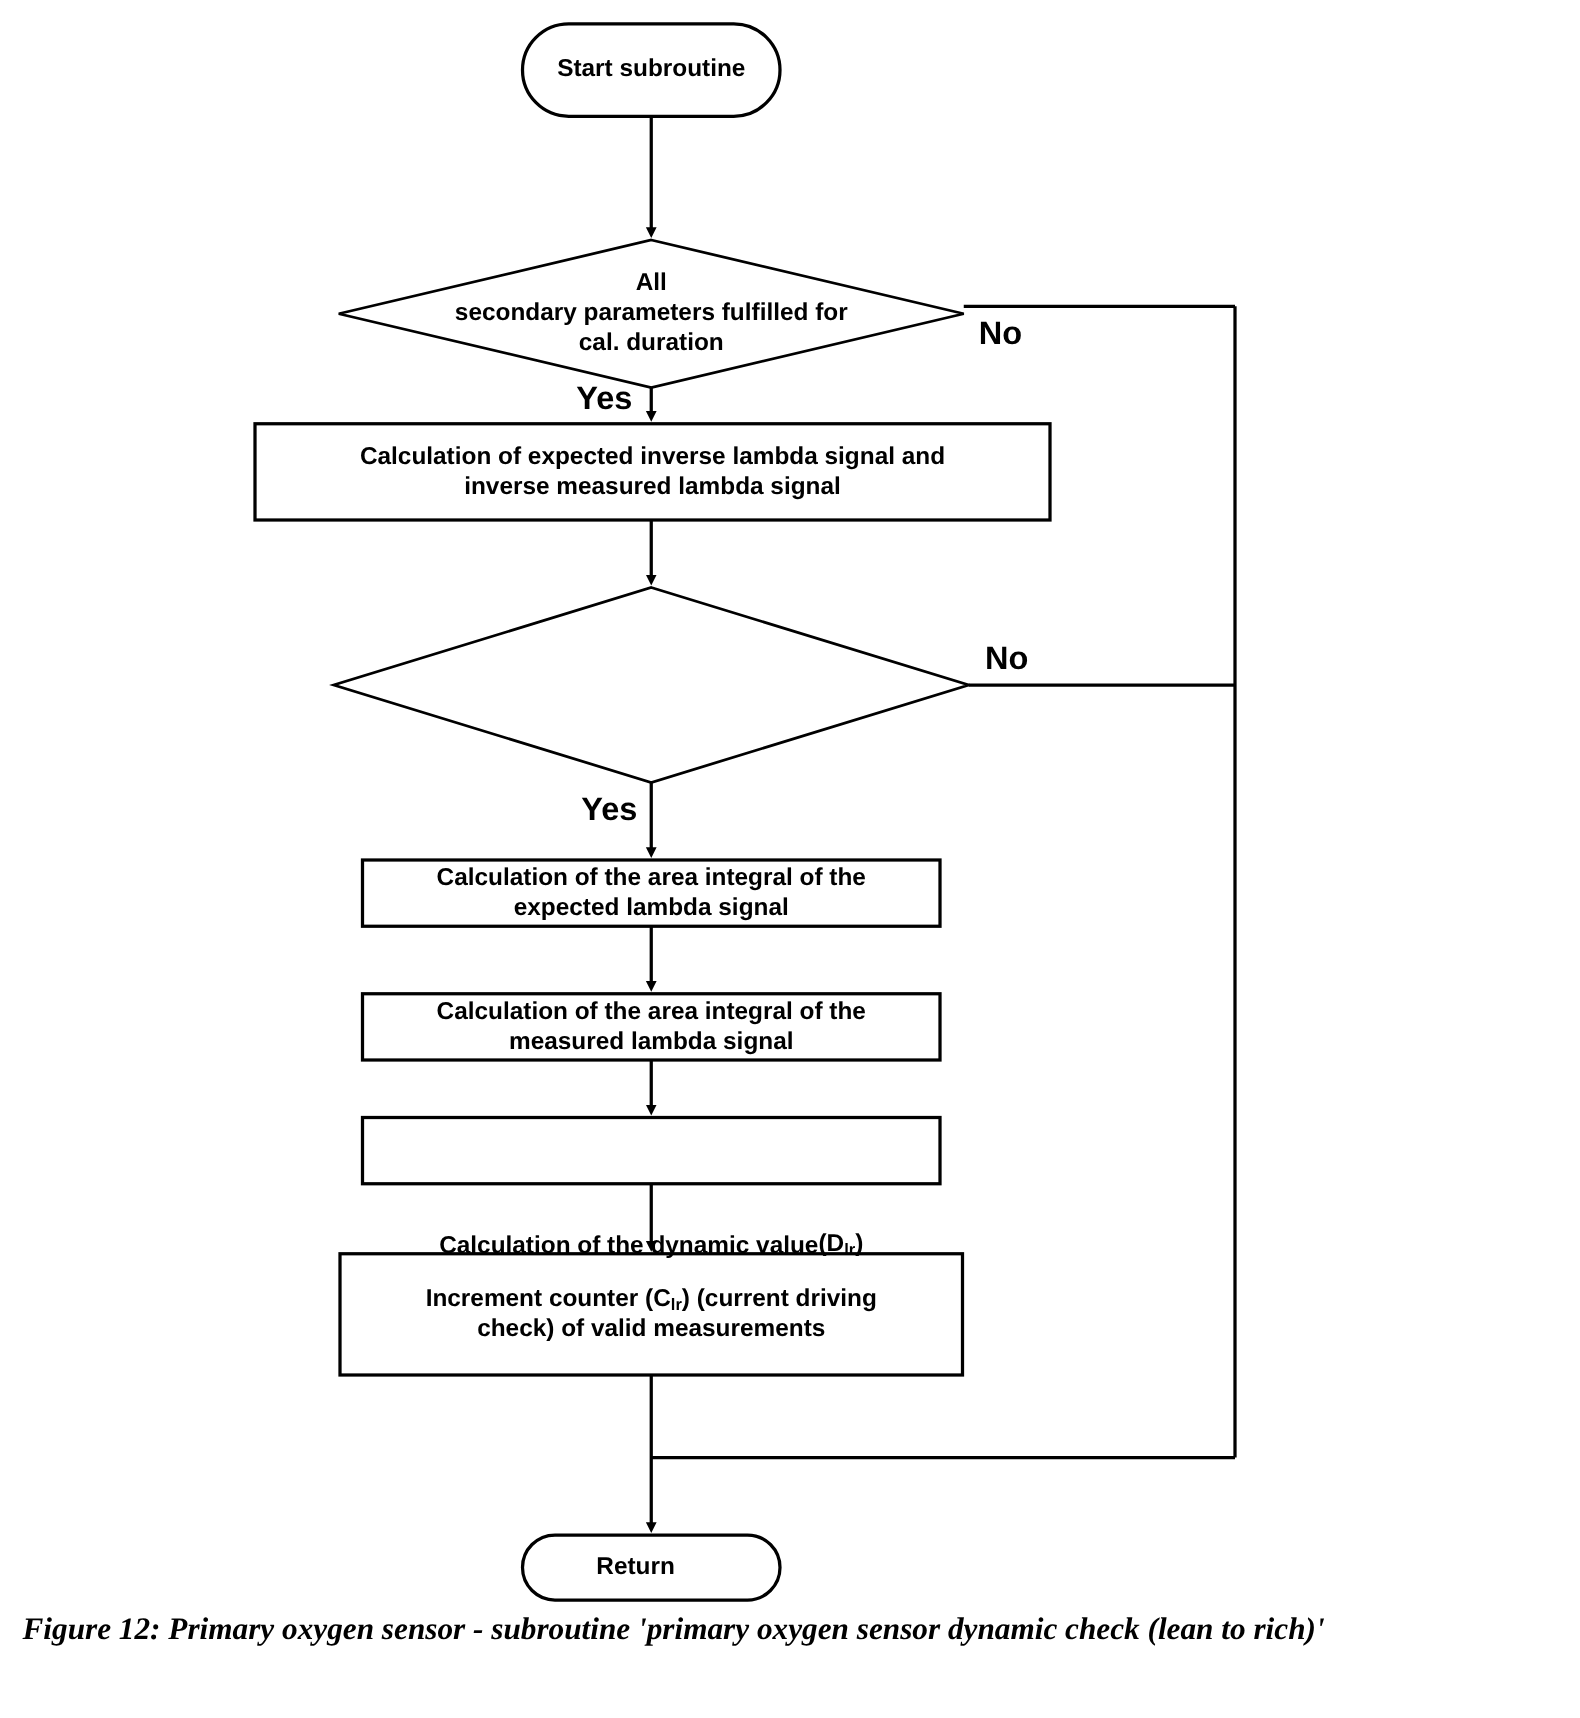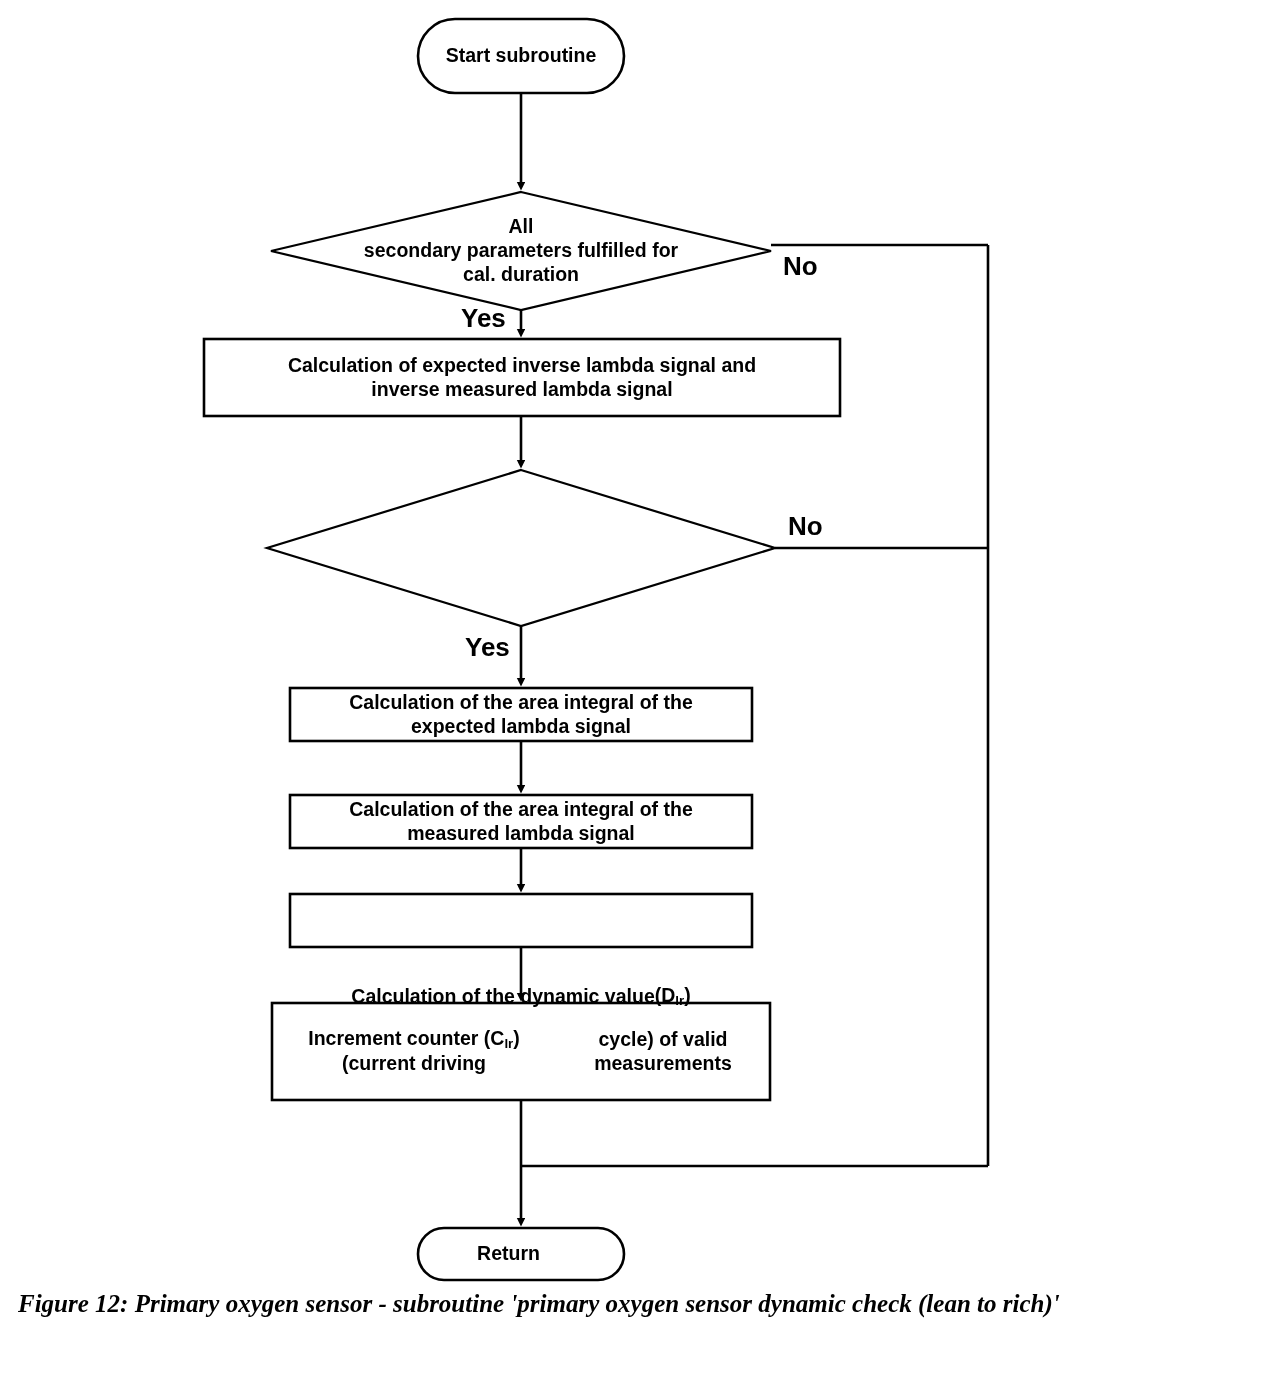--- a/index.html
+++ b/index.html
@@ -136,23 +136,23 @@
 expected lambda signal</div>
 
   <div class="node-text" style="left:290px; top:795px; width:462px; height:53px;">Calculation of the area integral of the
 measured lambda signal</div>
 
   <div class="node-text" style="left:290px; top:932px; width:462px; height:53px; margin-top:38px;">
     <span>Calculation of the dynamic value</span>
     <span><span>(D</span><sub>lr</sub><span>)</span></span>
   </div>
 
-  <div class="node-text" style="left:272px; top:1003px; width:498px; height:97px; ">
+  <div class="node-text" style="left:272px; top:1003px; width:498px; height:97px; flex-direction:column;">
     <span><span>Increment counter (C</span><sub>lr</sub><span>) (current driving</span></span>
-    <span>cycle) of valid measurements</span>
+    <span>check) of valid measurements</span>
   </div>
 
   <div class="node-text" style="left:418px; top:1228px; width:181px; height:52px;">Return</div>
 
   <div class="edge-label" style="left:461px; top:303px;">Yes</div>
 
   <div class="edge-label" style="left:783px; top:251px;">No</div>
 
   <div class="edge-label" style="left:465px; top:632px;">Yes</div>
 

